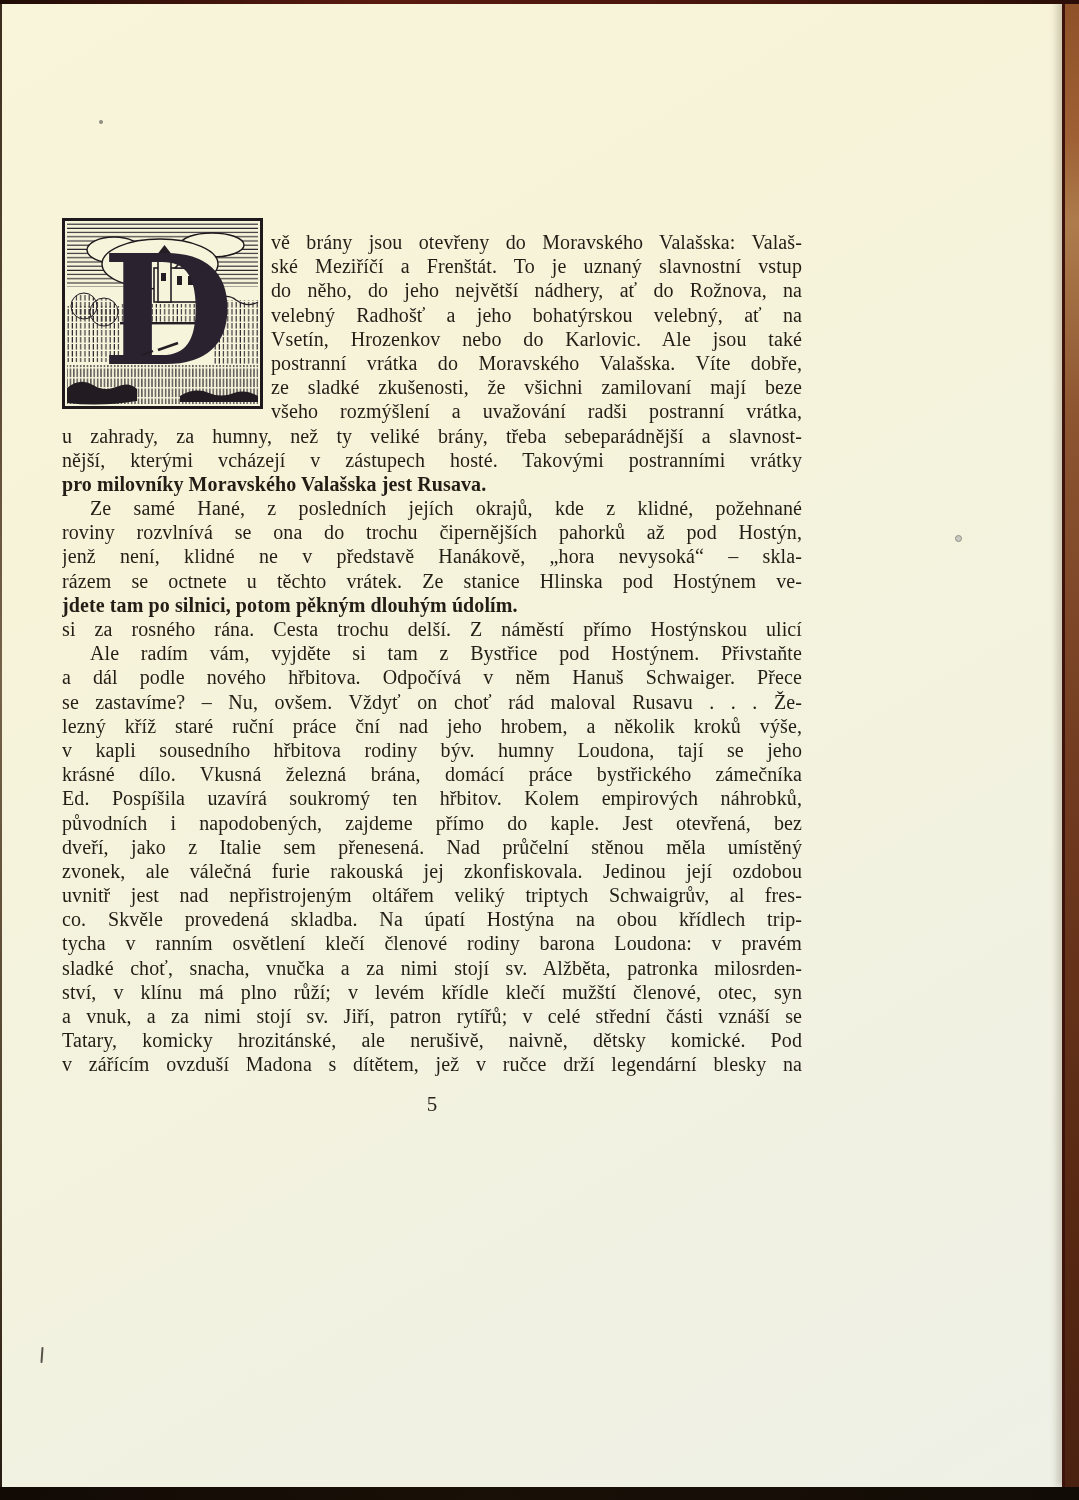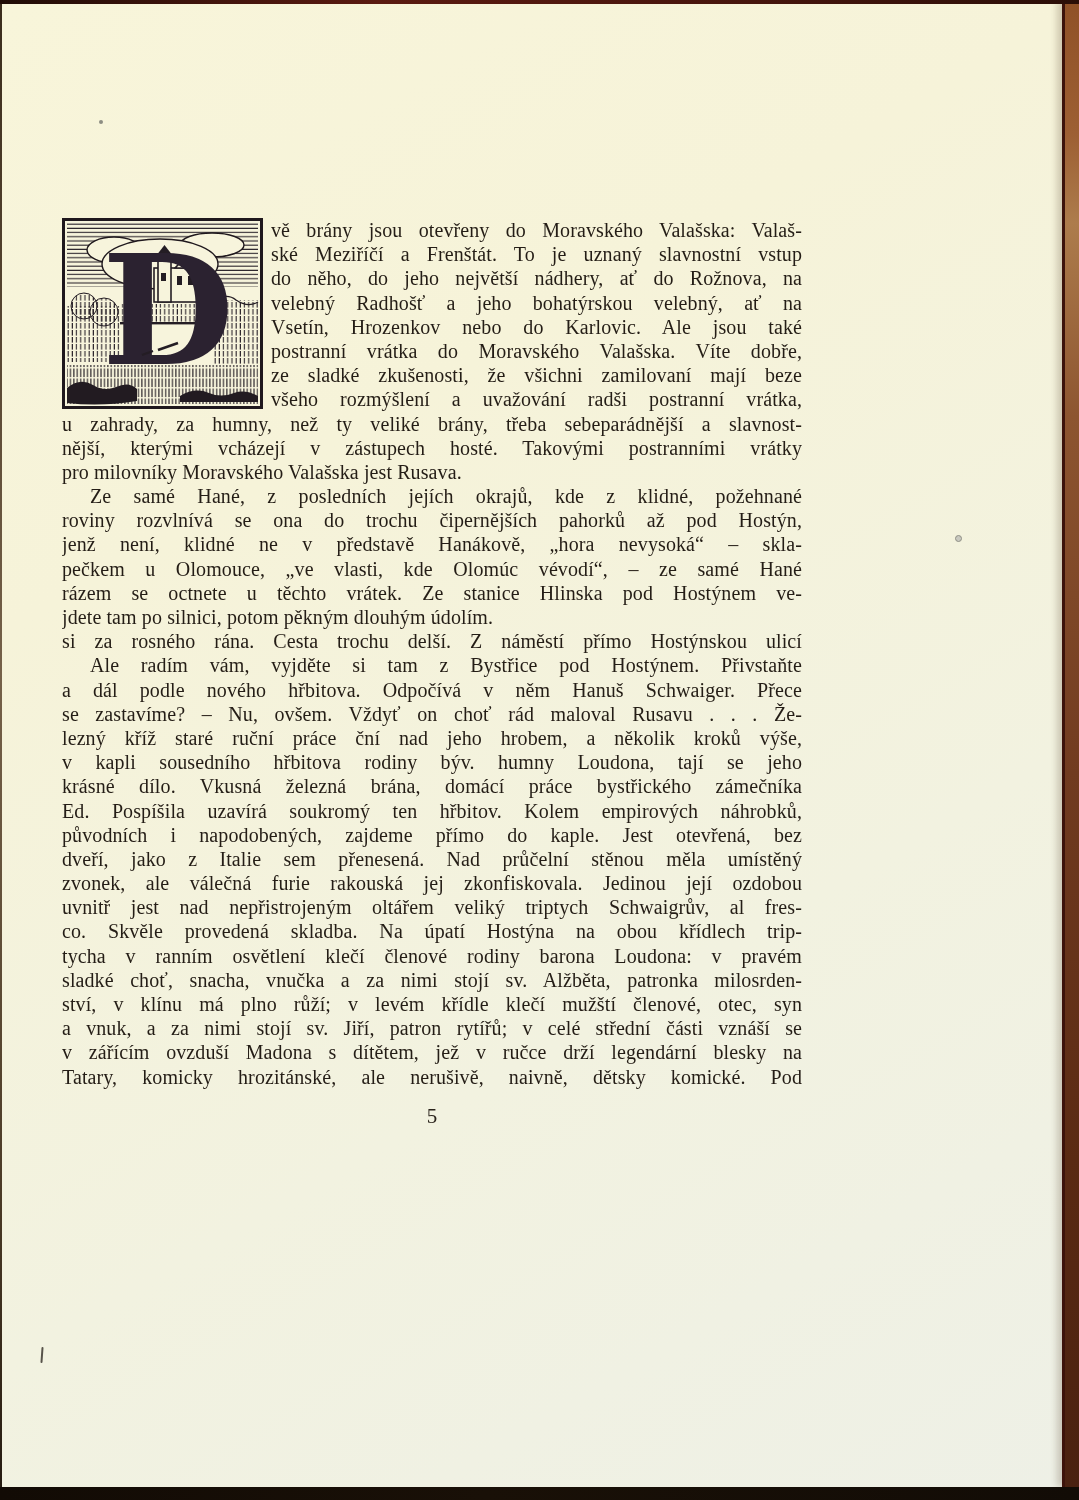--- a/index.html
+++ b/index.html
@@ -29,23 +29,23 @@
   .content{
     position:absolute;left:62px;top:218px;width:740px;z-index:2;
     color:#241d16;
     font-size:20px;line-height:24.2px;
     text-justify:inter-word;
     letter-spacing:.1px;
   }
   .opening{display:flex;}
   .initial-wrap{flex:0 0 auto;width:201px;height:191px;margin-right:8px;}
   .initial-wrap svg{display:block;width:201px;height:191px;}
-  .wrapped{flex:1 1 auto;min-width:0;}
+  .wrapped{flex:1 1 auto;min-width:0;margin-top:12px;}
   .line{height:24.2px;overflow:hidden;text-align:justify;text-align-last:justify;}
-  .line.end{text-align-last:left;}
+  .line.end{text-align-last:left;font-weight:bold;}
   .line.indent{text-indent:28px;}
   .page-number{margin-top:15px;text-align:center;font-size:21px;color:#2a231b;}
   
   .speck{position:absolute;z-index:3;border-radius:50%;}
   .speck.s1{left:99px;top:120px;width:4px;height:4px;background:#8d8d82;}
   .speck.s2{left:955px;top:535px;width:5px;height:5px;background:#c9c9c0;border:1px solid #8f8f85;}
   .speck.s3{left:41px;top:1347px;width:2px;height:16px;border-radius:2px;background:#57534a;transform:rotate(4deg);}
 </style>
 </head>
 <body>
@@ -123,42 +123,41 @@
     </div>
 
     <div>
 
     <div class="line">u zahrady, za humny, než ty veliké brány, třeba sebeparádnější a slavnost-</div>
         <div class="line">nější, kterými vcházejí v zástupech hosté. Takovými postranními vrátky</div>
         <div class="line end">pro milovníky Moravského Valašska jest Rusava.</div>
         <div class="line indent">Ze samé Hané, z posledních jejích okrajů, kde z klidné, požehnané</div>
         <div class="line">roviny rozvlnívá se ona do trochu čipernějších pahorků až pod Hostýn,</div>
         <div class="line">jenž není, klidné ne v představě Hanákově, „hora nevysoká“ – skla-</div>
-        <div class="line">pečkem u Olomouce, „ve vlasti, kde Olomúc vévodí“, – ze samé Hané</div>
         <div class="line">rázem se octnete u těchto vrátek. Ze stanice Hlinska pod Hostýnem ve-</div>
         <div class="line end">jdete tam po silnici, potom pěkným dlouhým údolím.</div>
         <div class="line">si za rosného rána. Cesta trochu delší. Z náměstí přímo Hostýnskou ulicí</div>
         <div class="line indent">Ale radím vám, vyjděte si tam z Bystřice pod Hostýnem. Přivstaňte</div>
         <div class="line">a dál podle nového hřbitova. Odpočívá v něm Hanuš Schwaiger. Přece</div>
         <div class="line">se zastavíme? – Nu, ovšem. Vždyť on choť rád maloval Rusavu . . . Že-</div>
         <div class="line">lezný kříž staré ruční práce ční nad jeho hrobem, a několik kroků výše,</div>
         <div class="line">v kapli sousedního hřbitova rodiny býv. humny Loudona, tají se jeho</div>
         <div class="line">krásné dílo. Vkusná železná brána, domácí práce bystřického zámečníka</div>
         <div class="line">Ed. Pospíšila uzavírá soukromý ten hřbitov. Kolem empirových náhrobků,</div>
         <div class="line">původních i napodobených, zajdeme přímo do kaple. Jest otevřená, bez</div>
         <div class="line">dveří, jako z Italie sem přenesená. Nad průčelní stěnou měla umístěný</div>
         <div class="line">zvonek, ale válečná furie rakouská jej zkonfiskovala. Jedinou její ozdobou</div>
         <div class="line">uvnitř jest nad nepřistrojeným oltářem veliký triptych Schwaigrův, al fres-</div>
         <div class="line">co. Skvěle provedená skladba. Na úpatí Hostýna na obou křídlech trip-</div>
         <div class="line">tycha v ranním osvětlení klečí členové rodiny barona Loudona: v pravém</div>
         <div class="line">sladké choť, snacha, vnučka a za nimi stojí sv. Alžběta, patronka milosrden-</div>
         <div class="line">ství, v klínu má plno růží; v levém křídle klečí mužští členové, otec, syn</div>
         <div class="line">a vnuk, a za nimi stojí sv. Jiří, patron rytířů; v celé střední části vznáší se</div>
+        <div class="line">Tatary, komicky hrozitánské, ale nerušivě, naivně, dětsky komické. Pod</div>
         <div class="line">v zářícím ovzduší Madona s dítětem, jež v ručce drží legendární blesky na</div>
-        <div class="line">Tatary, komicky hrozitánské, ale nerušivě, naivně, dětsky komické. Pod</div>
       </div>
 
     <div class="page-number">5</div>
   </div>
 
   <span class="speck s1"></span>
   <span class="speck s2"></span>
   <span class="speck s3"></span>
 
   <div class="cover-edge"></div>

